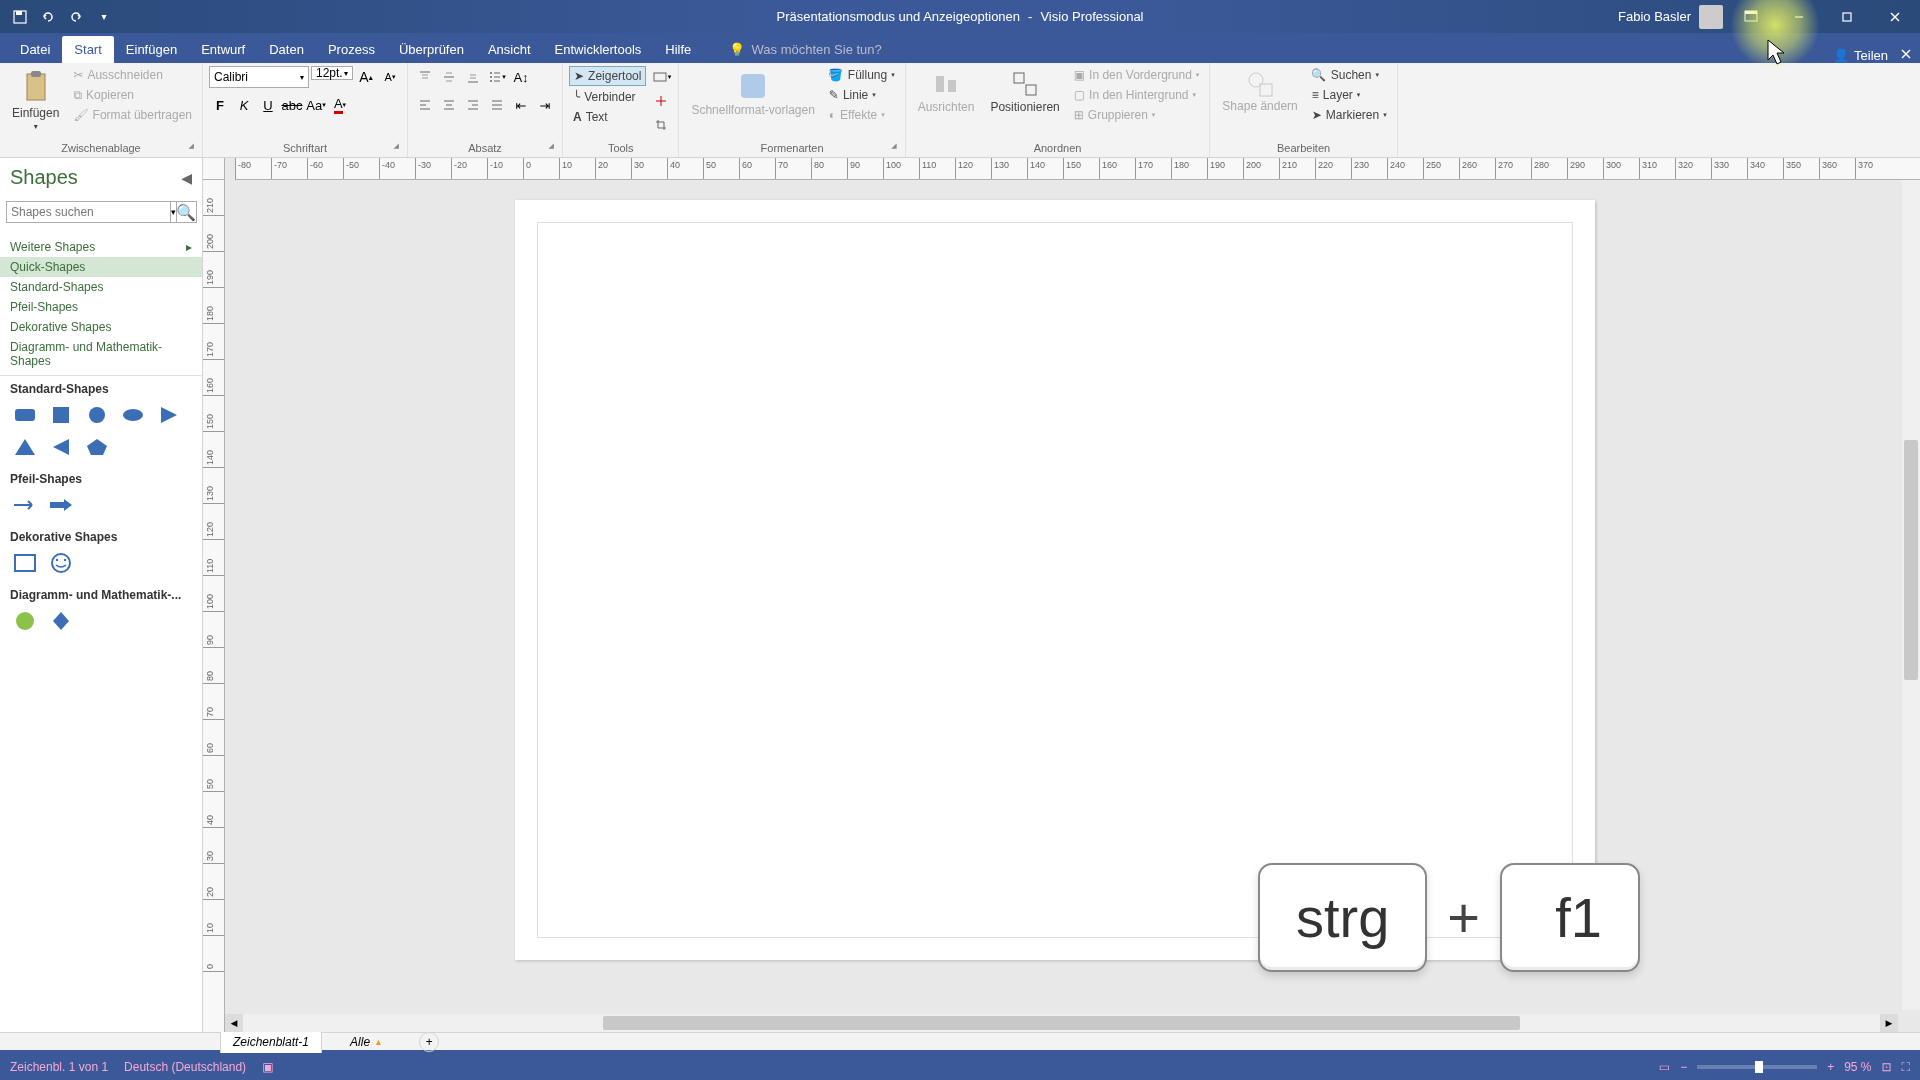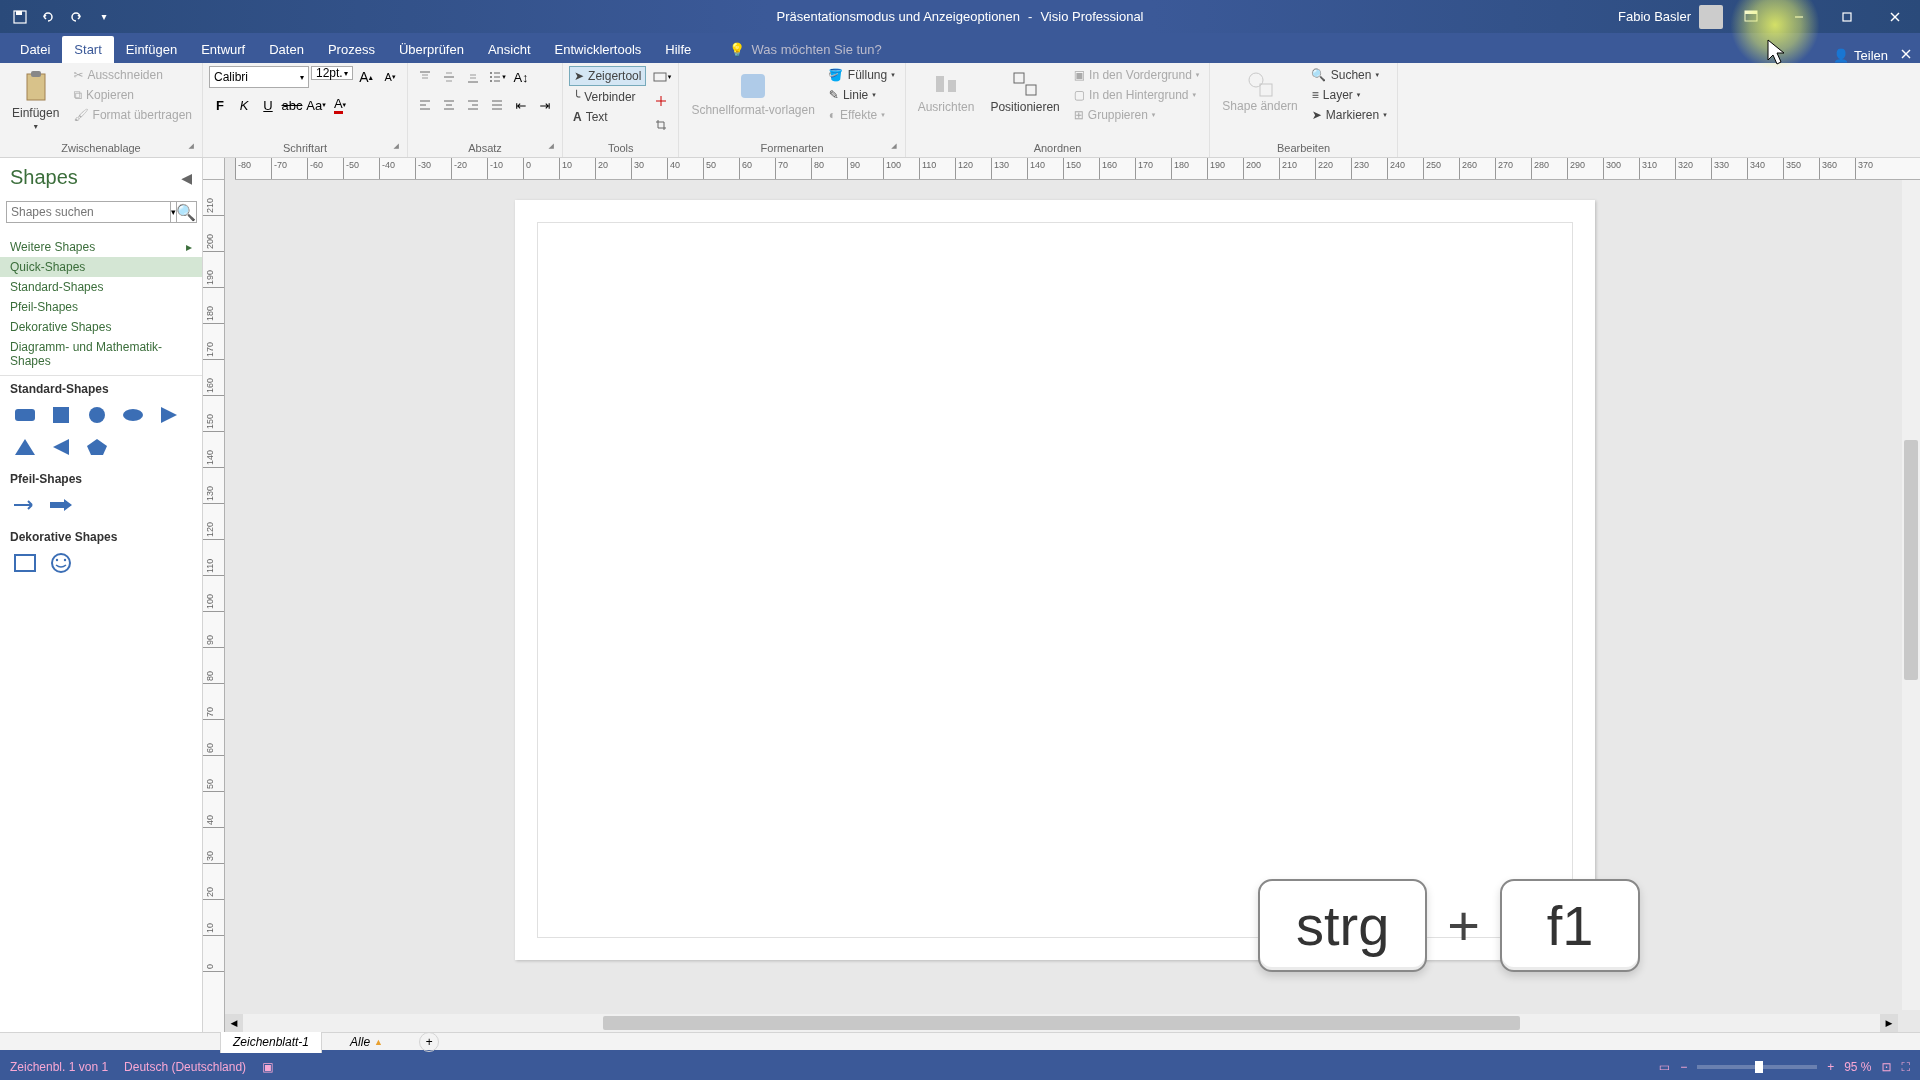--- a/index.html
+++ b/index.html
@@ -72,21 +72,21 @@
 .page-inner { position: absolute; top: 22px; left: 22px; right: 22px; bottom: 22px; border: 1px solid #e0e0e0; }
 .scroll-h { position: absolute; bottom: 0; left: 22px; right: 22px; height: 18px; background: #f0f0f0; display: flex; align-items: center; }
 .scroll-h-btn { width: 18px; height: 18px; background: #dcdcdc; display: flex; align-items: center; justify-content: center; font-size: 9px; cursor: pointer; }
 .scroll-h-track { flex: 1; height: 18px; position: relative; }
 .scroll-h-thumb { position: absolute; left: 22%; width: 56%; height: 14px; top: 2px; background: #c8c8c8; border-radius: 2px; }
 .scroll-v { position: absolute; top: 22px; right: 0; bottom: 22px; width: 18px; background: #f0f0f0; }
 .scroll-v-track { position: absolute; top: 260px; height: 240px; width: 14px; left: 2px; background: #c8c8c8; border-radius: 2px; }
 
 
 .key-overlay { position: absolute; bottom: 60px; right: 280px; display: flex; align-items: center; gap: 20px; pointer-events: none; z-index: 50; }
-.key-cap { background: #fff; border: 2px solid #888; border-radius: 14px; box-shadow: 0 4px 8px rgba(0,0,0,0.15), inset 0 -3px 0 rgba(0,0,0,0.08); padding: 12px 36px; font-size: 56px; color: #333; min-width: 140px; text-align: center; }
+.key-cap { background: #fff; border: 2px solid #888; border-radius: 14px; box-shadow: 0 4px 8px rgba(0,0,0,0.15), inset 0 -3px 0 rgba(0,0,0,0.08); padding: 20px 36px; font-size: 56px; color: #333; min-width: 140px; text-align: right; }
 .key-plus { font-size: 56px; color: #444; }
 
 
 .page-tabs { height: 18px; background: #f3f3f3; border-top: 1px solid #d4d4d4; display: flex; align-items: center; padding-left: 220px; font-size: 12px; gap: 20px; font-style: italic; }
 .page-tab { padding: 4px 12px; border: 1px solid #d4d4d4; border-bottom: none; background: #fff; cursor: pointer; }
 .page-tab-all { padding: 4px 8px; display: flex; align-items: center; gap: 4px; cursor: pointer; }
 .page-tab-add { width: 20px; height: 20px; border: 1px solid #d4d4d4; border-radius: 50%; display: flex; align-items: center; justify-content: center; cursor: pointer; margin-left: 8px; }
 
 
 .status-bar { height: 34px; background: #3b5998; color: #f9a8d4; display: flex; align-items: center; font-size: 12px; padding: 0 10px; justify-content: space-between; }
@@ -544,20 +544,35 @@
             <svg width="24" height="20">
               <rect x="2" y="2" width="20" height="16" fill="none" stroke="#3b6eb5" stroke-width="2"></rect>
             </svg>
           </div>
         <div class="shape-item">
             <svg width="22" height="22">
               <circle cx="11" cy="11" r="9" fill="none" stroke="#3b6eb5" stroke-width="2"></circle>
               <circle cx="7" cy="8" r="1.2" fill="#3b6eb5"></circle>
               <circle cx="15" cy="8" r="1.2" fill="#3b6eb5"></circle>
               <path d="M6 13 Q11 17 16 13" fill="none" stroke="#3b6eb5" stroke-width="1.5"></path>
+            </svg>
+          </div>
+      </div>
+    </div>
+    <div class="shapes-section">
+      <div class="shapes-section-title">Diagramm- und Mathematik-...</div>
+      <div class="shapes-grid">
+        <div class="shape-item">
+            <svg width="22" height="22">
+              <circle cx="11" cy="11" r="9" fill="#8bc34a"></circle>
+            </svg>
+          </div>
+        <div class="shape-item">
+            <svg width="20" height="22">
+              <path d="M10 2 L18 11 L10 20 L2 11 Z" fill="#3b6eb5"></path>
             </svg>
           </div>
       </div>
     </div>
   </div>
 
   <div class="canvas-wrap">
     <div class="ruler-corner"></div>
     <div class="ruler-h" id="ruler-h">
         <div class="tick">-80</div>

